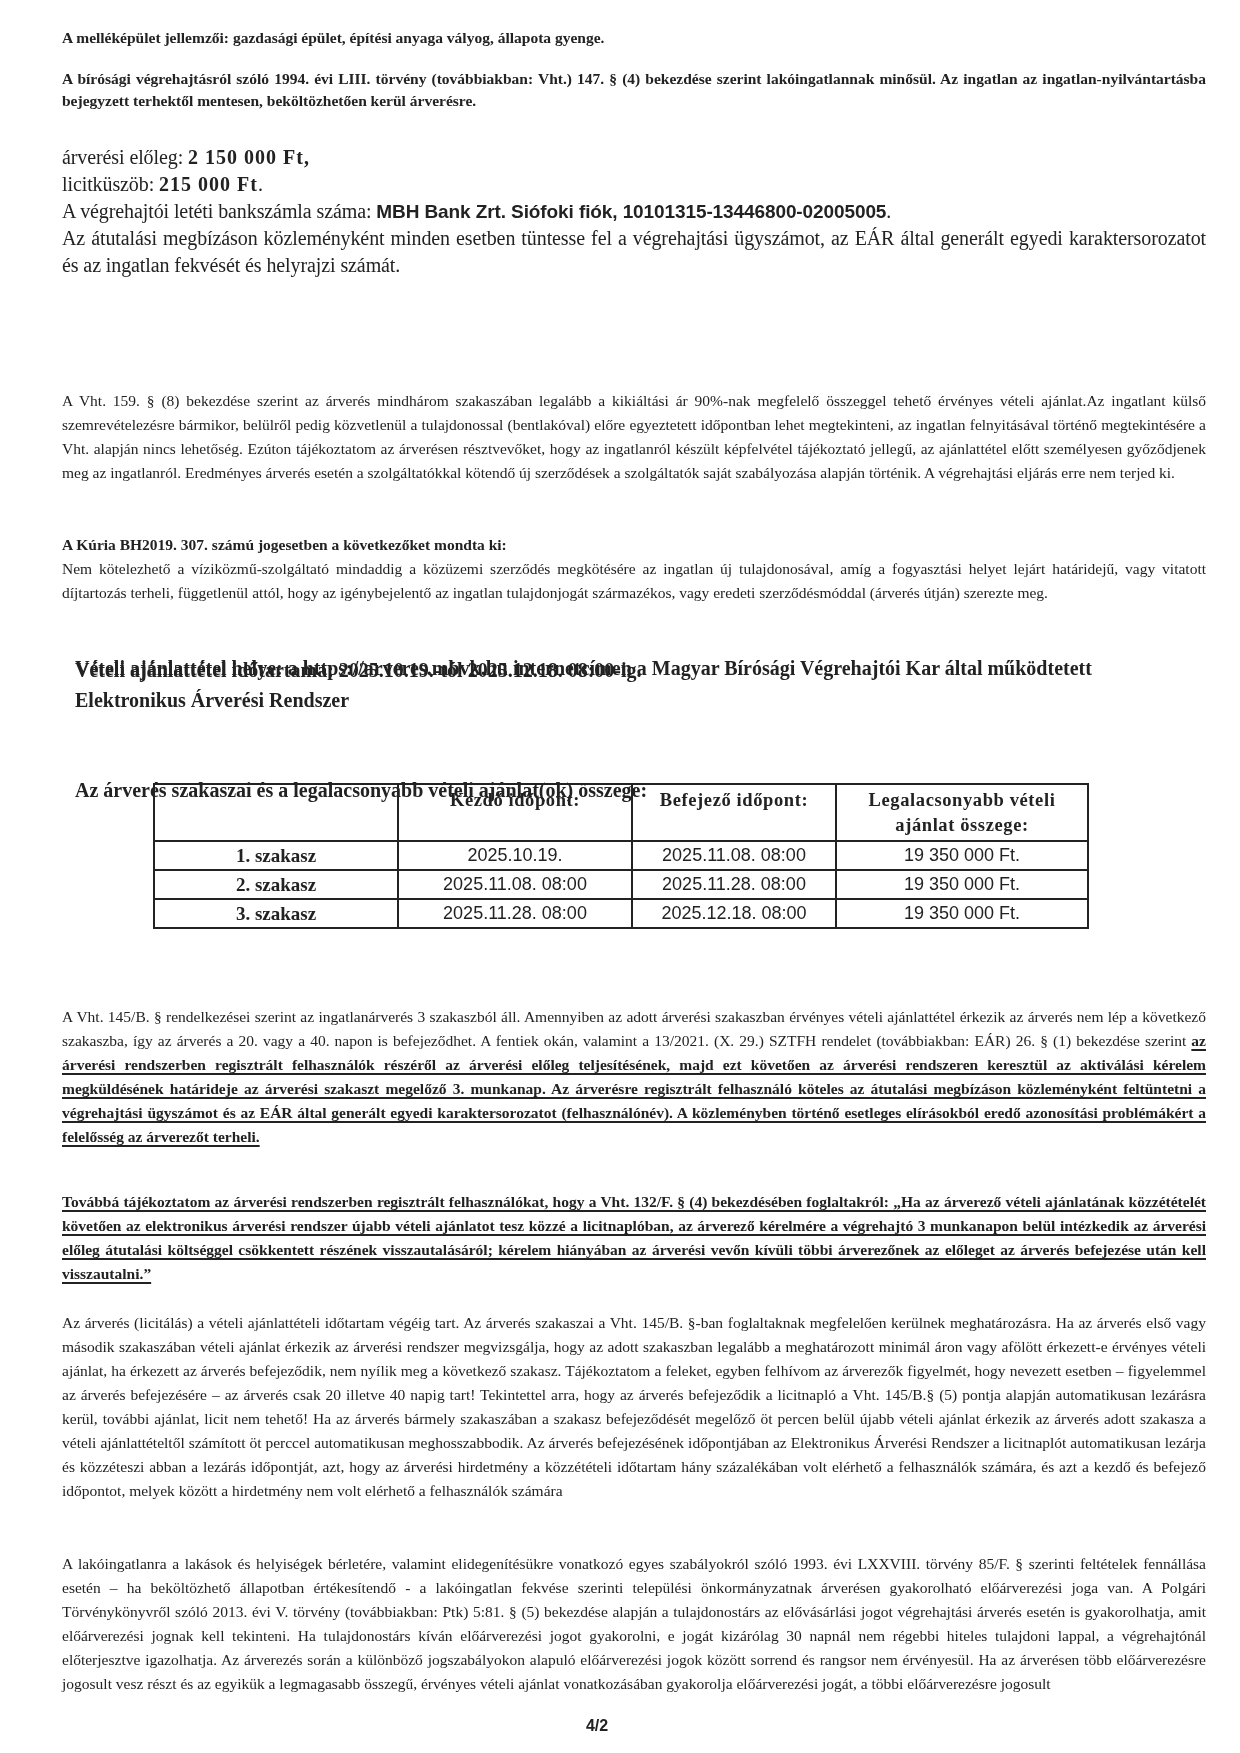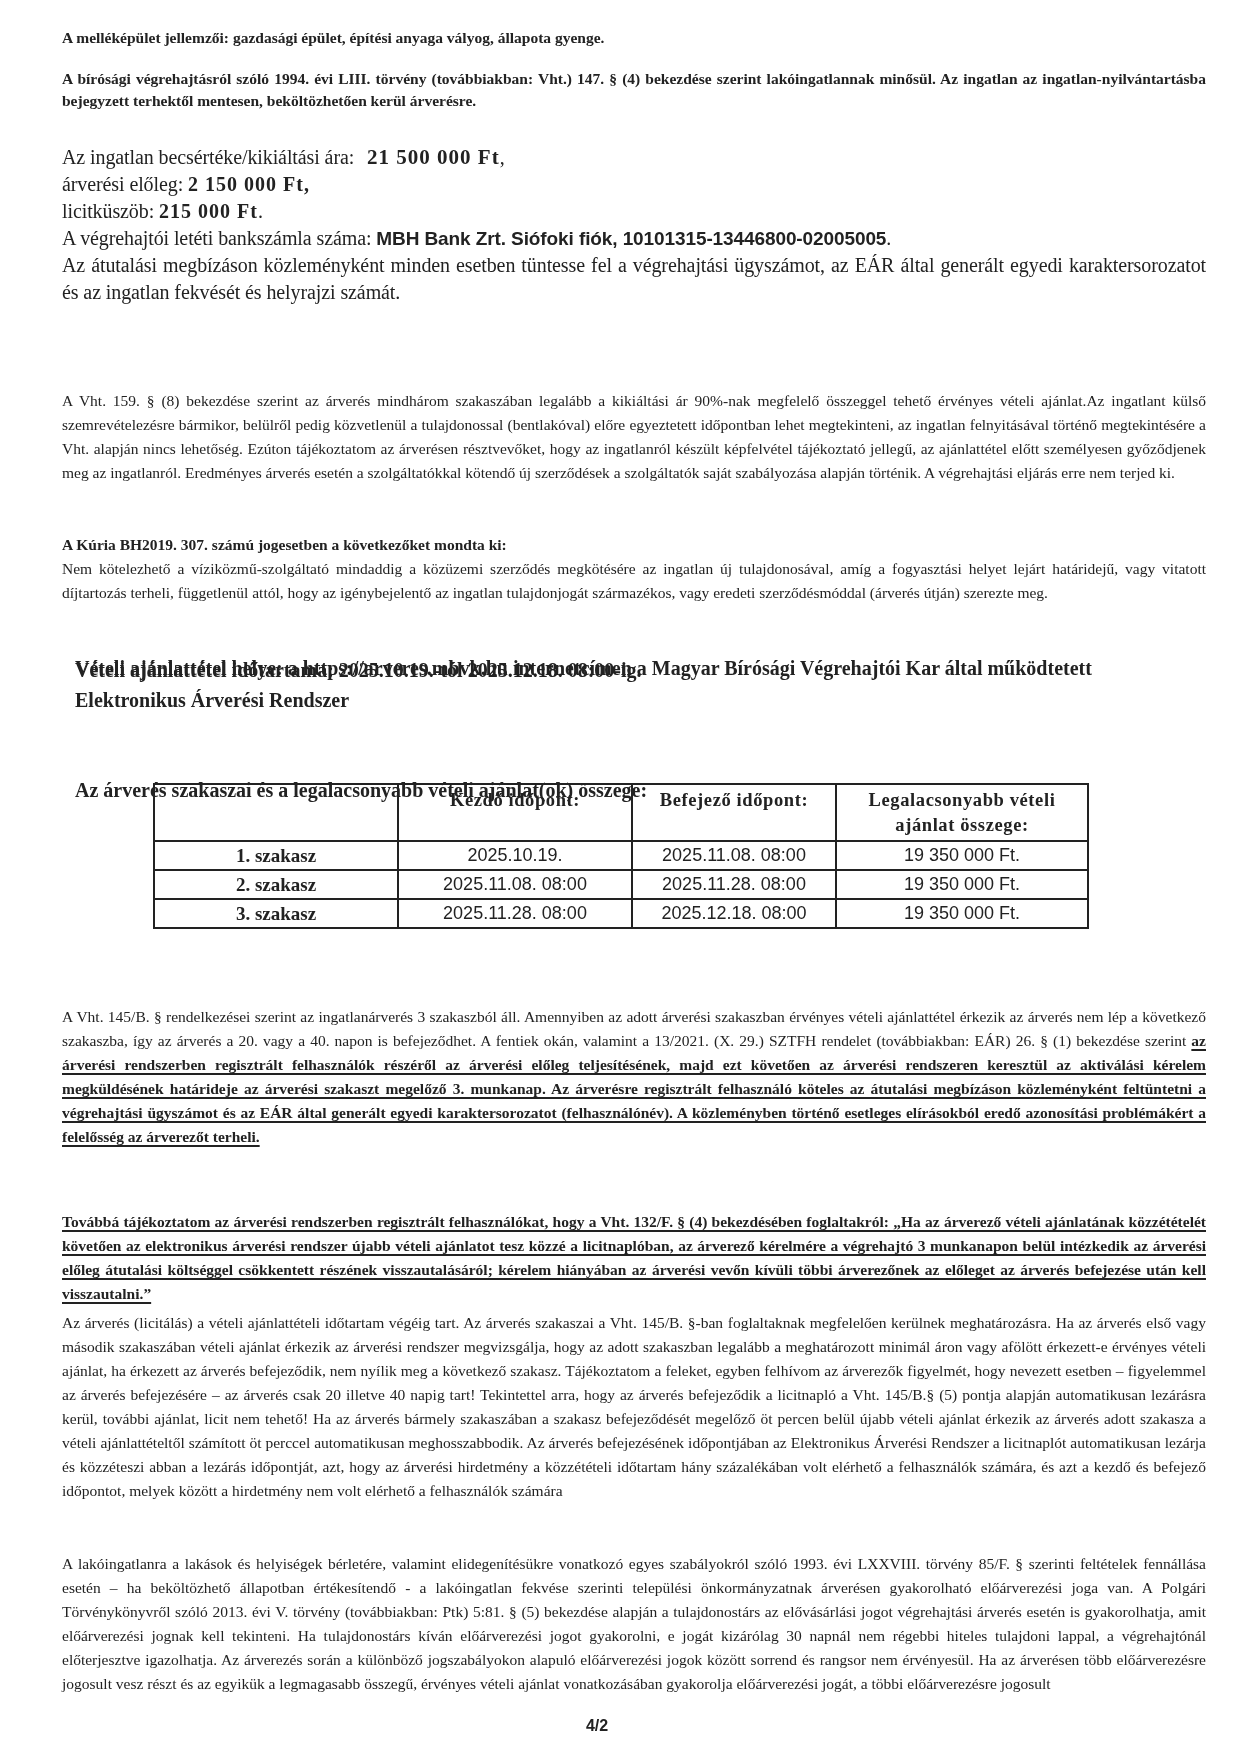--- a/index.html
+++ b/index.html
@@ -3,21 +3,21 @@
 <meta charset="utf-8">
 <style>
   html, body { margin: 0; padding: 0; background: #ffffff; }
   body { width: 1240px; height: 1753px; position: relative; overflow: hidden;
          font-family: "Liberation Serif", "DejaVu Serif", serif; color: #222; }
   .page { position: absolute; left: 0; top: 0; width: 1240px; height: 1753px; border-radius: 10px; }
   .blk { position: absolute; left: 62px; width: 1144px; }
   .p15 { font-size: 15.5px; line-height: 24px; text-align: justify; }
   .p20 { font-size: 20px; line-height: 27px; text-align: justify; letter-spacing: -0.1px; }
   .b { font-weight: bold; }
-  .u { text-decoration: underline; text-decoration-thickness: 1.5px; text-underline-offset: 3px; margin-top: 20px; }
+  .u { text-decoration: underline; text-decoration-thickness: 1.5px; text-underline-offset: 3px; }
   .h1 { font-size: 20px; line-height: 32px; font-weight: bold; text-align: left; }
   table.stages { position: absolute; left: 153px; top: 783px; width: 936px; border-collapse: collapse;
                  font-family: "Liberation Sans", "DejaVu Sans", sans-serif; }
   table.stages td, table.stages th { border: 2px solid #222; text-align: center; padding: 0 6px; }
   table.stages th { font-family: "Liberation Serif", "DejaVu Serif", serif; font-weight: bold;
                     font-size: 18.5px; line-height: 25px; letter-spacing: 0.6px; height: 52px; vertical-align: top; padding-top: 3px; }
   table.stages td { font-size: 18px; height: 27px; }
   table.stages td.rowlabel { font-family: "Liberation Serif", "DejaVu Serif", serif; font-weight: bold; font-size: 19px; }
   .footer { position: absolute; left: 0; width: 1180px; top: 1717px; text-align: center;
             font-family: "Liberation Sans", "DejaVu Sans", sans-serif; font-weight: bold; font-size: 16px; padding-left: 7px; }
@@ -25,24 +25,20 @@
 </head>
 <body>
 
 <div class="page">
 
   <div class="blk p15 b" style="top:26px;">A melléképület jellemzői: gazdasági épület, építési anyaga vályog, állapota gyenge.</div>
 
   <div class="blk p15 b" style="top:68px; line-height:22px;">A bírósági végrehajtásról szóló 1994. évi LIII. törvény (továbbiakban: Vht.) 147. § (4) bekezdése szerint lakóingatlannak minősül. Az ingatlan az ingatlan-nyilvántartásba bejegyzett terhektől mentesen, beköltözhetően kerül árverésre.</div>
 
   <div class="blk p20" style="top:144px;">
-    <div>
-      <span>Az ingatlan becsértéke/kikiáltási ára:</span>
-      <span class="b" style="font-size:21px; margin-left:8px; letter-spacing:1px;">21 500 000 Ft</span><span>,</span>
-    </div>
     <div>
       <span>árverési előleg:</span>
       <span class="b" style="letter-spacing:1px;">2 150 000 Ft,</span>
     </div>
     <div>
       <span>licitküszöb:</span>
       <span class="b" style="letter-spacing:1px;">215 000 Ft</span><span>.</span>
     </div>
     <div>
       <span>A végrehajtói letéti bankszámla száma:</span>

